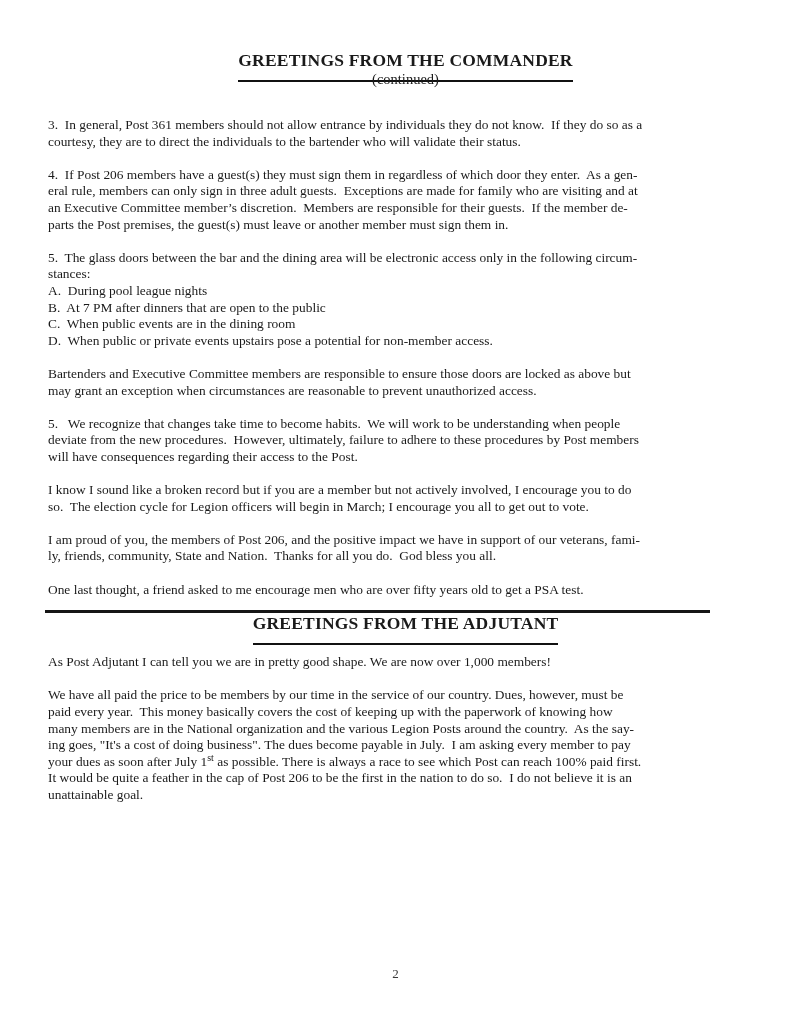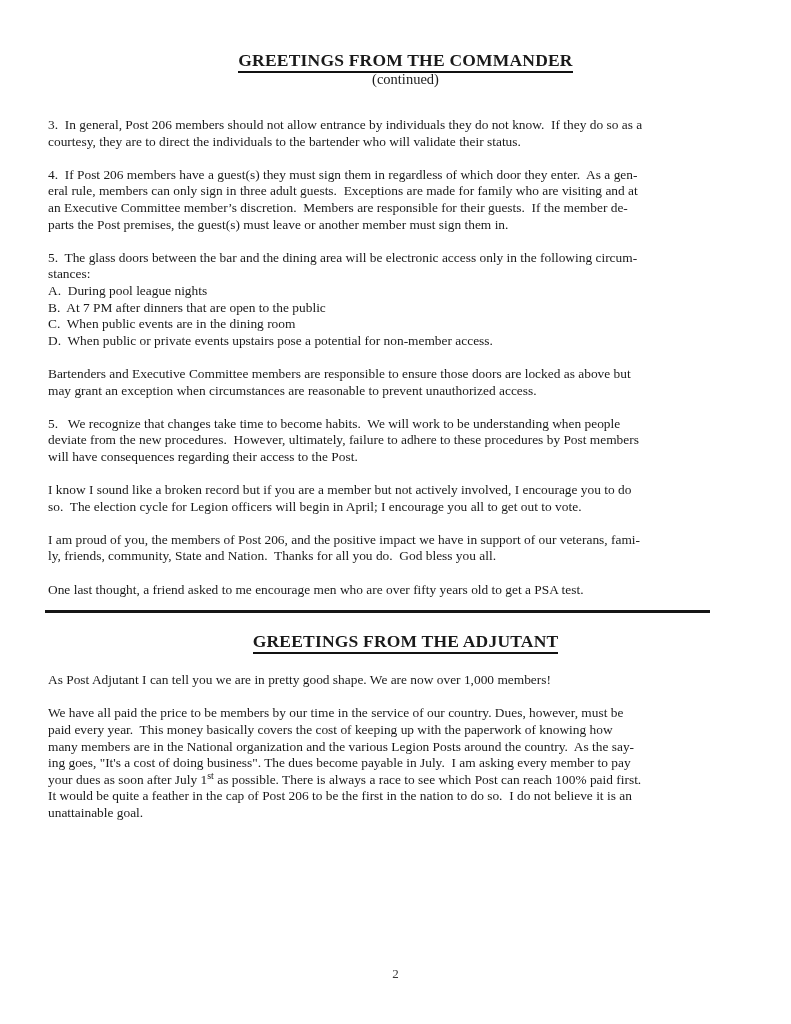--- a/index.html
+++ b/index.html
@@ -22,21 +22,21 @@
   }
   .doc-heading {
     text-align: center;
     font-size: 17.5px;
     font-weight: bold;
     letter-spacing: 0.2px;
     line-height: 21px;
   }
   .title-underline {
     border-bottom: 2.5px solid #111;
-    padding-bottom: 1px;
+    padding-bottom: 10px;
   }
   .subtitle {
     text-align: center;
     font-size: 14.5px;
     line-height: 17px;
     margin-bottom: 29px;
   }
   .para {
     white-space: pre-wrap;
     font-size: 13.4px;
@@ -49,21 +49,20 @@
     line-height: 0;
     vertical-align: super;
   }
   .divider {
     border: none;
     border-top: 3px solid #151515;
     width: 665px;
     margin: 12px 0 0 -3px;
   }
   .adjutant-heading {
-    margin-top: 18px;
   }
   .first-after-heading {
     margin-top: 20px;
   }
   .page-number {
     position: absolute;
     left: 0;
     right: 0;
     bottom: 42px;
     text-align: center;
@@ -72,39 +71,39 @@
   }
 </style>
 </head>
 <body>
 
 <div class="page">
 
   <div class="doc-heading"><span class="title-underline">GREETINGS FROM THE COMMANDER</span></div>
   <div class="subtitle">(continued)</div>
 
-  <div class="para">3.  In general, Post 206 members should not allow entrance by individuals they do not know.  If they do so as a
+  <div class="para">3.  In general, Post 361 members should not allow entrance by individuals they do not know.  If they do so as a
 courtesy, they are to direct the individuals to the bartender who will validate their status.</div>
   <div class="para">4.  If Post 206 members have a guest(s) they must sign them in regardless of which door they enter.  As a gen-
 eral rule, members can only sign in three adult guests.  Exceptions are made for family who are visiting and at
 an Executive Committee member’s discretion.  Members are responsible for their guests.  If the member de-
 parts the Post premises, the guest(s) must leave or another member must sign them in.</div>
   <div class="para">5.  The glass doors between the bar and the dining area will be electronic access only in the following circum-
 stances:
 A.  During pool league nights
 B.  At 7 PM after dinners that are open to the public
 C.  When public events are in the dining room
 D.  When public or private events upstairs pose a potential for non-member access.</div>
   <div class="para">Bartenders and Executive Committee members are responsible to ensure those doors are locked as above but
 may grant an exception when circumstances are reasonable to prevent unauthorized access.</div>
   <div class="para">5.   We recognize that changes take time to become habits.  We will work to be understanding when people
 deviate from the new procedures.  However, ultimately, failure to adhere to these procedures by Post members
 will have consequences regarding their access to the Post.</div>
   <div class="para">I know I sound like a broken record but if you are a member but not actively involved, I encourage you to do
-so.  The election cycle for Legion officers will begin in April; I encourage you all to get out to vote.</div>
+so.  The election cycle for Legion officers will begin in March; I encourage you all to get out to vote.</div>
   <div class="para">I am proud of you, the members of Post 206, and the positive impact we have in support of our veterans, fami-
 ly, friends, community, State and Nation.  Thanks for all you do.  God bless you all.</div>
   <div class="para">One last thought, a friend asked to me encourage men who are over fifty years old to get a PSA test.</div>
 
   <hr class="divider">
 
   <div class="doc-heading adjutant-heading"><span class="title-underline">GREETINGS FROM THE ADJUTANT</span></div>
 
   <div class="para first-after-heading">As Post Adjutant I can tell you we are in pretty good shape. We are now over 1,000 members!</div>
   <div class="para"><span>We have all paid the price to be members by our time in the service of our country. Dues, however, must be

